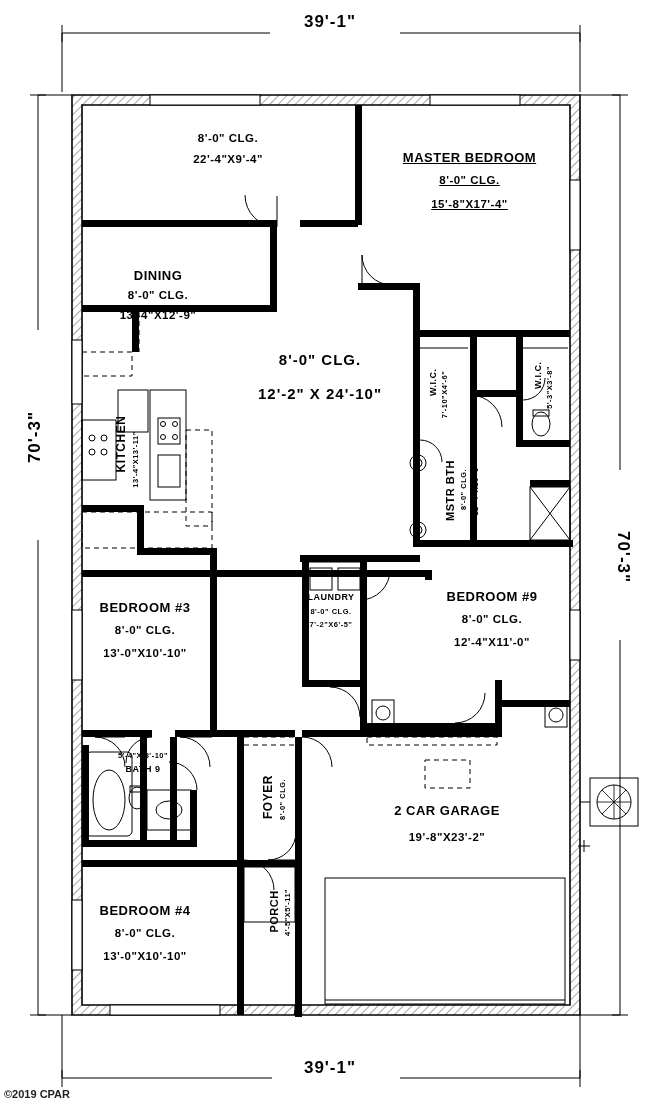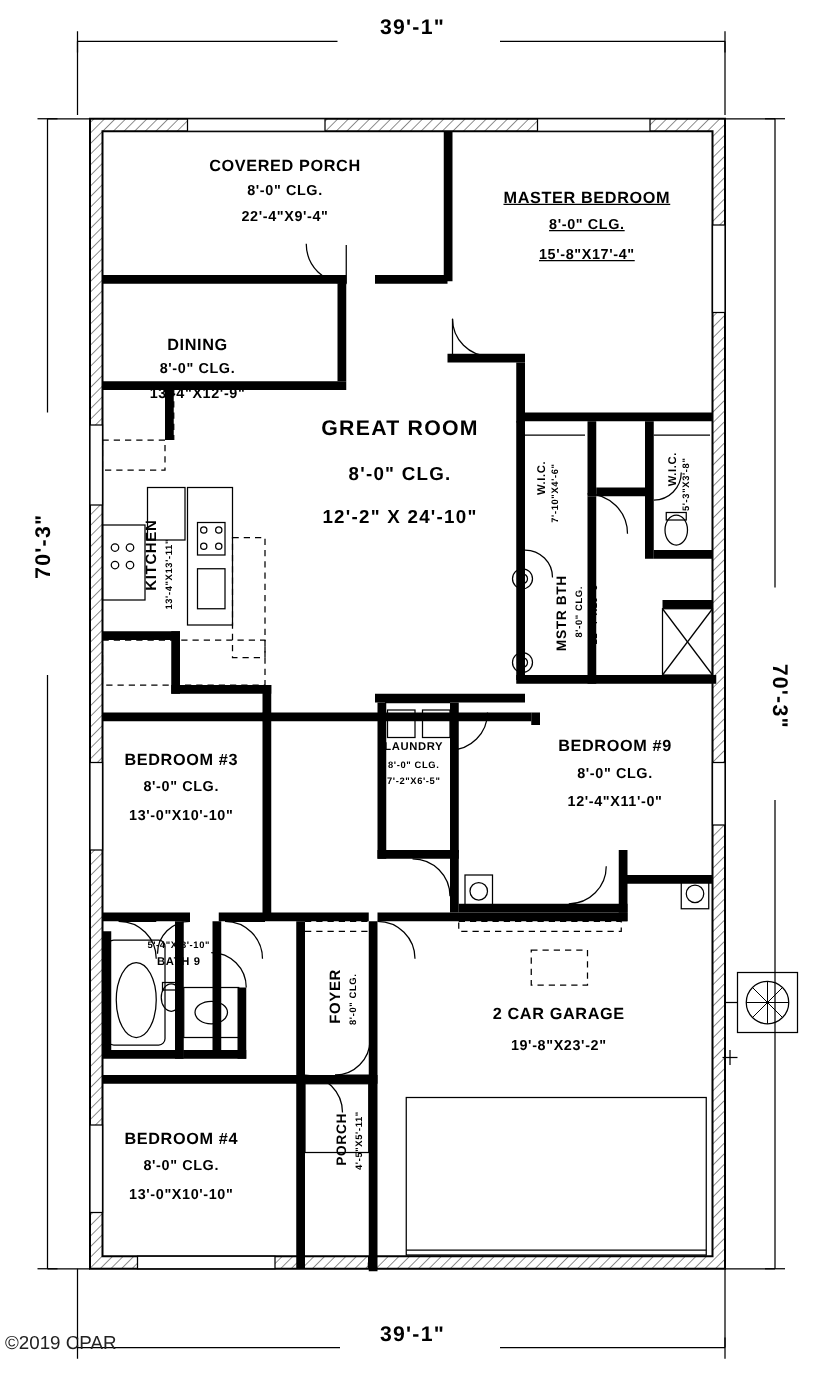--- a/index.html
+++ b/index.html
@@ -8,21 +8,21 @@
   .lbl{position:absolute;text-align:center;line-height:1.18;letter-spacing:.5px;white-space:nowrap;}
   .lbl div{display:block;}
   .t-room{font-size:13px;font-weight:700;}
   .t-big{font-size:17px;font-weight:700;letter-spacing:1px;}
   .t-dim{font-size:11.5px;font-weight:700;}
   .t-sm{font-size:9px;font-weight:700;}
   .t-xs{font-size:7.5px;font-weight:700;}
   .t-dimline{font-size:17px;font-weight:700;letter-spacing:1px;}
   .rot90{transform:rotate(-90deg);}
   .rot90cw{transform:rotate(90deg);}
-  .copyr{position:absolute;left:4px;top:1066px;font-size:15px;font-weight:400;color:#222;}
+  .copyr{position:absolute;left:4px;top:1088px;font-size:11px;font-weight:700;color:#222;}
 </style>
 </head>
 <body>
 
 <svg id="plan" viewBox="0 0 660 1104" xmlns="http://www.w3.org/2000/svg">
   <rect x="0" y="0" width="660" height="1104" fill="#ffffff"></rect>
 
   <g stroke="#000" stroke-width="1" fill="none">
 
     <line x1="62" y1="33" x2="270" y2="33"></line>
@@ -283,39 +283,37 @@
   <div class="t-dimline">39'-1"</div>
 </div>
 <div class="lbl rot90" style="left:-40px;top:427px;width:150px;">
   <div class="t-dimline">70'-3"</div>
 </div>
 <div class="lbl rot90cw" style="left:548px;top:547px;width:150px;">
   <div class="t-dimline">70'-3"</div>
 </div>
 
 <div class="lbl" style="left:108px;top:125px;width:240px;">
-  <div class="t-room">COVERED PORCH</div>
   <div class="t-dim" style="margin-top:7px;">8'-0" CLG.</div>
   <div class="t-dim" style="margin-top:7px;">22'-4"X9'-4"</div>
 </div>
 
 <div class="lbl" style="left:372px;top:150px;width:195px;text-decoration:underline;">
   <div class="t-room">MASTER BEDROOM</div>
   <div class="t-dim" style="margin-top:9px;">8'-0" CLG.</div>
   <div class="t-dim" style="margin-top:10px;">15'-8"X17'-4"</div>
 </div>
 
 <div class="lbl" style="left:78px;top:268px;width:160px;">
   <div class="t-room">DINING</div>
   <div class="t-dim" style="margin-top:6px;">8'-0" CLG.</div>
   <div class="t-dim" style="margin-top:6px;">13'-4"X12'-9"</div>
 </div>
 
 <div class="lbl" style="left:225px;top:333px;width:190px;">
-  <div class="t-big">GREAT ROOM</div>
   <div class="t-big" style="margin-top:18px;font-size:15px;">8'-0" CLG.</div>
   <div class="t-big" style="margin-top:16px;font-size:15px;">12'-2" X 24'-10"</div>
 </div>
 
 <div class="lbl rot90" style="left:71px;top:437px;width:100px;">
   <div class="t-room" style="font-size:12px;">KITCHEN</div>
 </div>
 <div class="lbl rot90" style="left:86px;top:455px;width:100px;">
   <div class="t-xs">13'-4"X13'-11"</div>
 </div>

